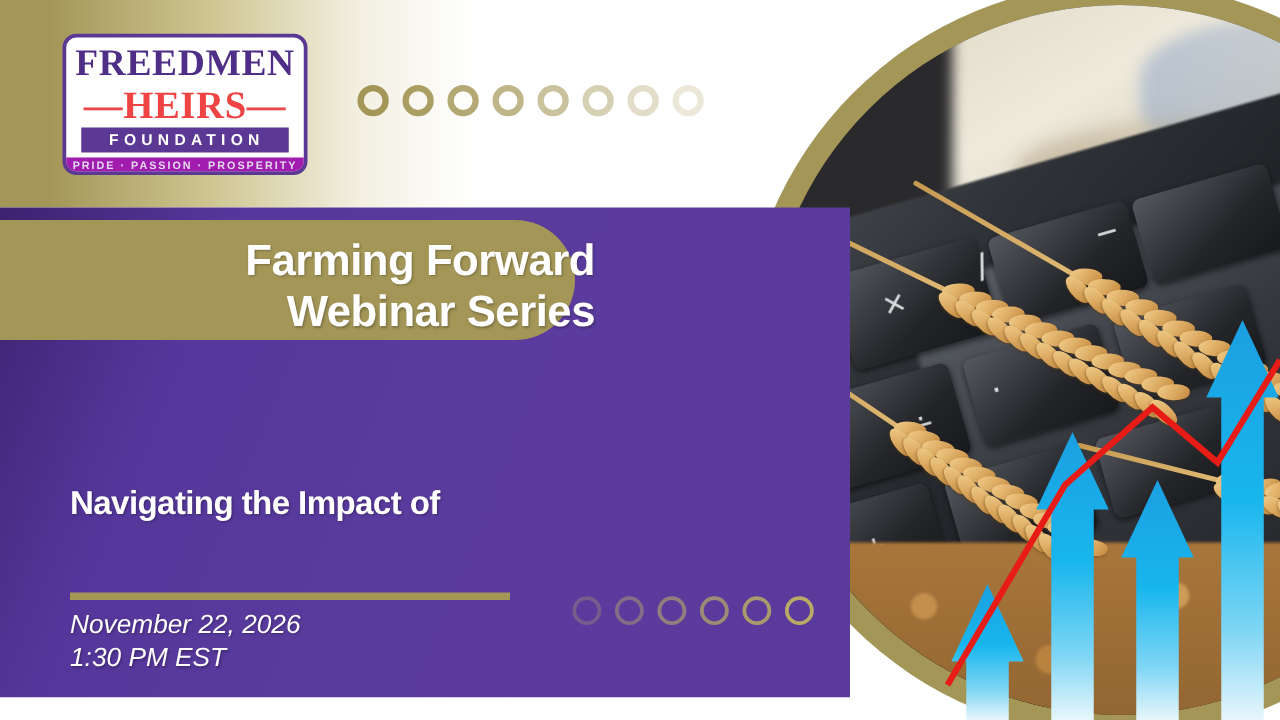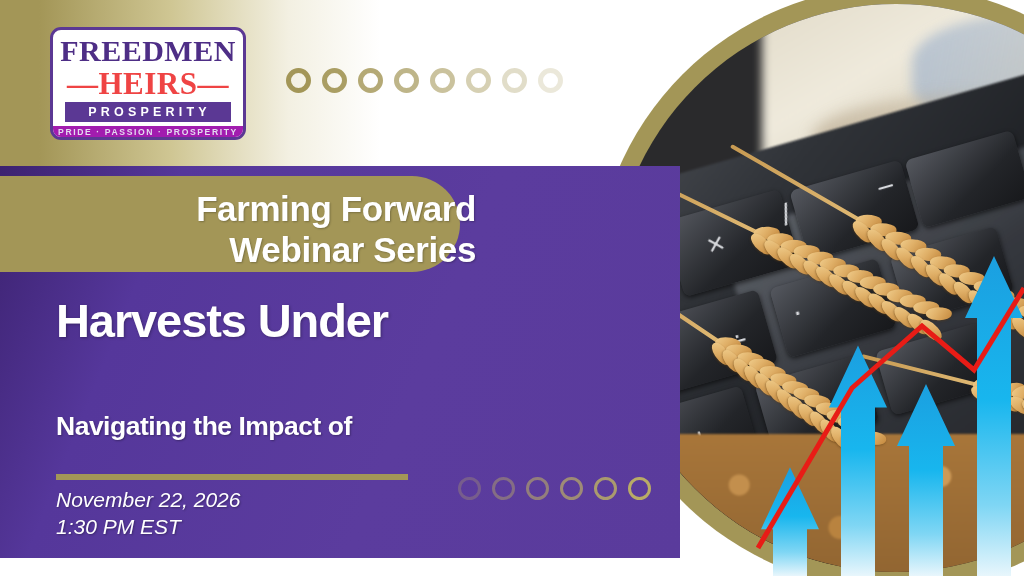--- a/index.html
+++ b/index.html
@@ -50,21 +50,21 @@
     position:absolute; left:76px; top:22px; width:400px;
     color:#ffffff; font-size:35px; font-weight:700; line-height:41px;
     letter-spacing:-0.4px; text-shadow:1px 1px 2px rgba(0,0,0,.25);text-align:right;
   }
   .headline {
     position:absolute; left:56px; top:128px; width:470px;
     color:#ffffff; font-size:47px; font-weight:700; line-height:54px;
     letter-spacing:-1.1px; text-shadow:1px 1px 3px rgba(0,0,0,.30);
   }
   .subhead {
-    position:absolute; left:56px; top:244px; width:440px;
+    position:absolute; left:56px; top:220px; width:440px;
     color:#ffffff; font-size:26.5px; font-weight:700; line-height:33px;
     letter-spacing:-0.5px; text-shadow:1px 1px 2px rgba(0,0,0,.30);
   }
   .divider { position:absolute; left:56px; top:308px; width:352px; height:6px; background:#A39657; }
   .when {
     position:absolute; left:56px; top:320px; width:400px;
     color:#ffffff; font-style:italic; font-size:21px; font-weight:400; line-height:27px;
     text-shadow:1px 1px 2px rgba(0,0,0,.30);
   }
 
@@ -130,21 +130,21 @@
 </head>
 <body>
 
 <div class="canvas">
 
   <div class="header">
 
     <div class="logo">
       <div class="logo-l1">FREEDMEN</div>
       <div class="logo-l2">—HEIRS—</div>
-      <div class="logo-bar">PROSPERITY</div>
+      <div class="logo-bar">FOUNDATION</div>
       <div class="logo-tagwrap">
         <span class="logo-tag">PRIDE  ·  PASSION  ·  PROSPERITY</span>
       </div>
     </div>
 
     <div class="dots top" id="top-dots">
         <span class="ring" style="opacity: 1;"></span>
         <span class="ring" style="opacity: 0.92;"></span>
         <span class="ring" style="opacity: 0.82;"></span>
         <span class="ring" style="opacity: 0.7;"></span>
@@ -312,21 +312,20 @@
 
   <div class="purple">
 
     <div class="pill"></div>
     <div class="pill-text">
       <div>Farming Forward</div>
       <div>Webinar Series</div>
     </div>
 
     <div class="headline">
-      <div>Harvests Under</div>
     </div>
 
     <div class="subhead">
       <div>Navigating the Impact of</div>
     </div>
 
     <div class="divider"></div>
 
     <div class="when">
       <div>November 22, 2026</div>

